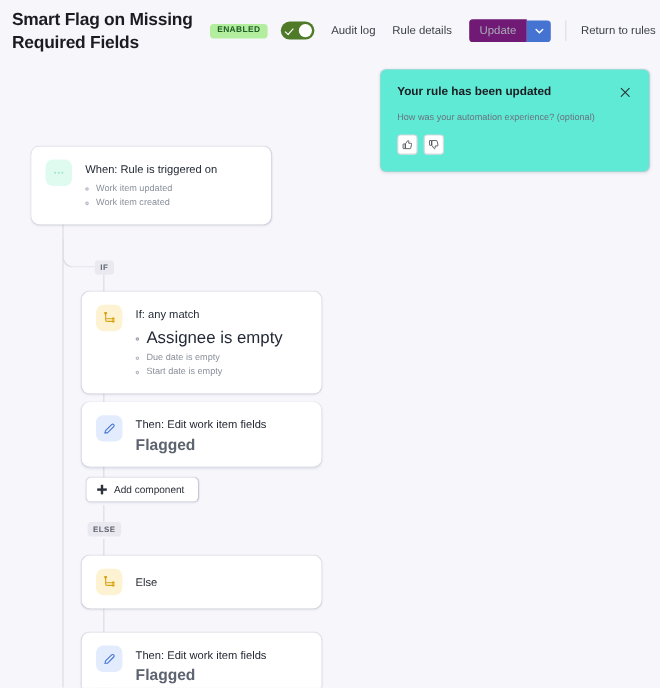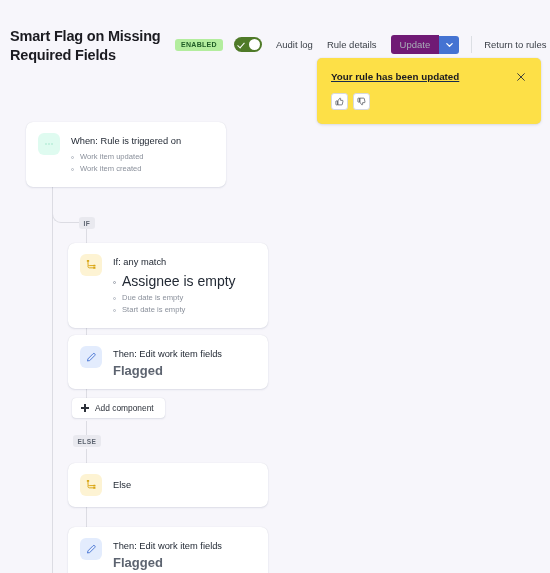--- a/index.html
+++ b/index.html
@@ -14,21 +14,21 @@
     position: relative;
   }
 
   
   .header {
     position: relative;
     height: 52px;
     background: #f7f6fb;
     display: flex;
     align-items: flex-start;
-    padding: 24px 10px 0 10px;
+    padding: 5px 10px 0 10px;
   }
   .page-title {
     font-size: 14.5px;
     font-weight: bold;
     line-height: 1.28;
     letter-spacing: -0.2px;
     color: #1b1b21;
     width: 165px;
     flex: none;
     padding-top: 3px;
@@ -112,25 +112,24 @@
     background: #dcdfe4;
     margin: 0 12px;
   }
 
   
   .notification {
     position: absolute;
     left: 317px;
     top: 58px;
     width: 224px;
-    background: #fde047;
+    background: #5eead4;
     border-radius: 5px;
     box-shadow: 0 1px 3px rgba(23,43,77,0.12), 0 0 1px rgba(23,43,77,0.16);
     padding: 13px 14px 14px 14px;
-    text-decoration: underline;
   }
   .notif-title-row {
     display: flex;
     align-items: flex-start;
     justify-content: space-between;
   }
   .notif-title {
     font-size: 9.8px;
     font-weight: bold;
     color: #1b1b21;
@@ -301,20 +300,21 @@
 
 <div class="notification">
   <div class="notif-title-row">
     <div class="notif-title">Your rule has been updated</div>
     <div class="notif-close">
       <svg width="10" height="10" viewBox="0 0 12 12">
         <path d="M2 2 L10 10 M10 2 L2 10" stroke="#2c313a" stroke-width="1.1" stroke-linecap="round"></path>
       </svg>
     </div>
   </div>
+  <div class="notif-sub">How was your automation experience? (optional)</div>
   <div class="thumbs">
     <div class="thumb-btn">
       <svg width="9" height="9" viewBox="0 0 16 16">
         <path d="M5 14V7l3.2-4.6a1 1 0 0 1 1.8.6V6h3a1.2 1.2 0 0 1 1.16 1.5l-1.1 5A1.4 1.4 0 0 1 11.7 14H5z" fill="none" stroke="#3d424b" stroke-width="1.2" stroke-linejoin="round"></path>
         <rect x="1.6" y="7" width="3.2" height="7" rx="0.7" fill="none" stroke="#3d424b" stroke-width="1.2"></rect>
       </svg>
     </div>
     <div class="thumb-btn">
       <svg width="9" height="9" viewBox="0 0 16 16">
         <path d="M5 2v7l3.2 4.6a1 1 0 0 0 1.8-.6V10h3a1.2 1.2 0 0 0 1.16-1.5l-1.1-5A1.4 1.4 0 0 0 11.7 2H5z" fill="none" stroke="#3d424b" stroke-width="1.2" stroke-linejoin="round"></path>

